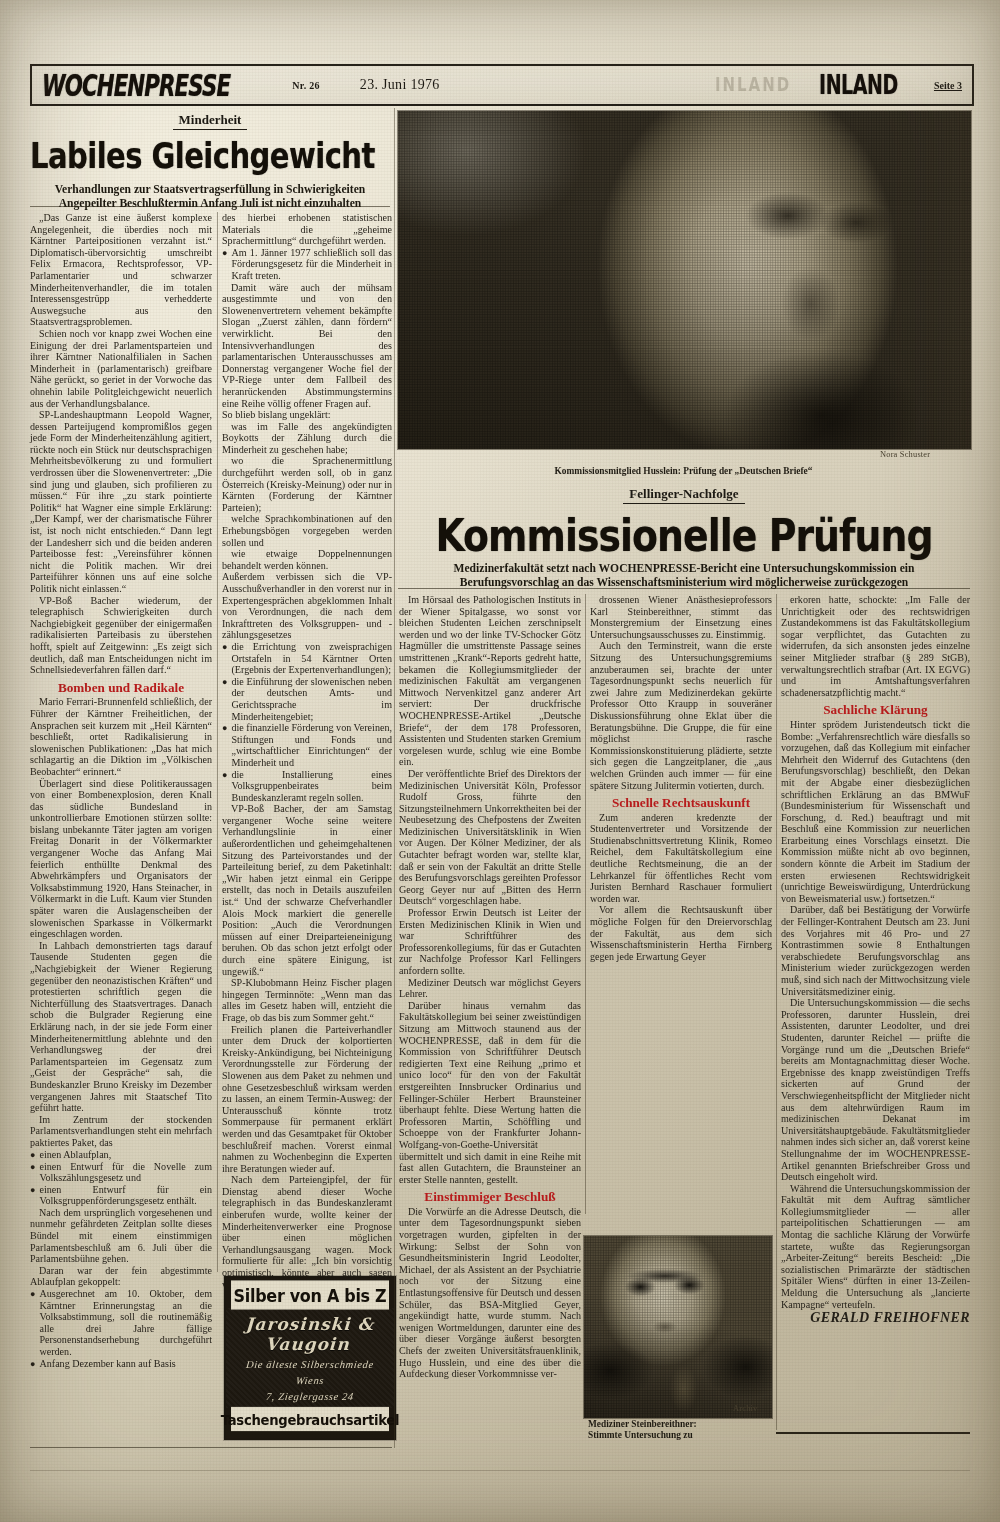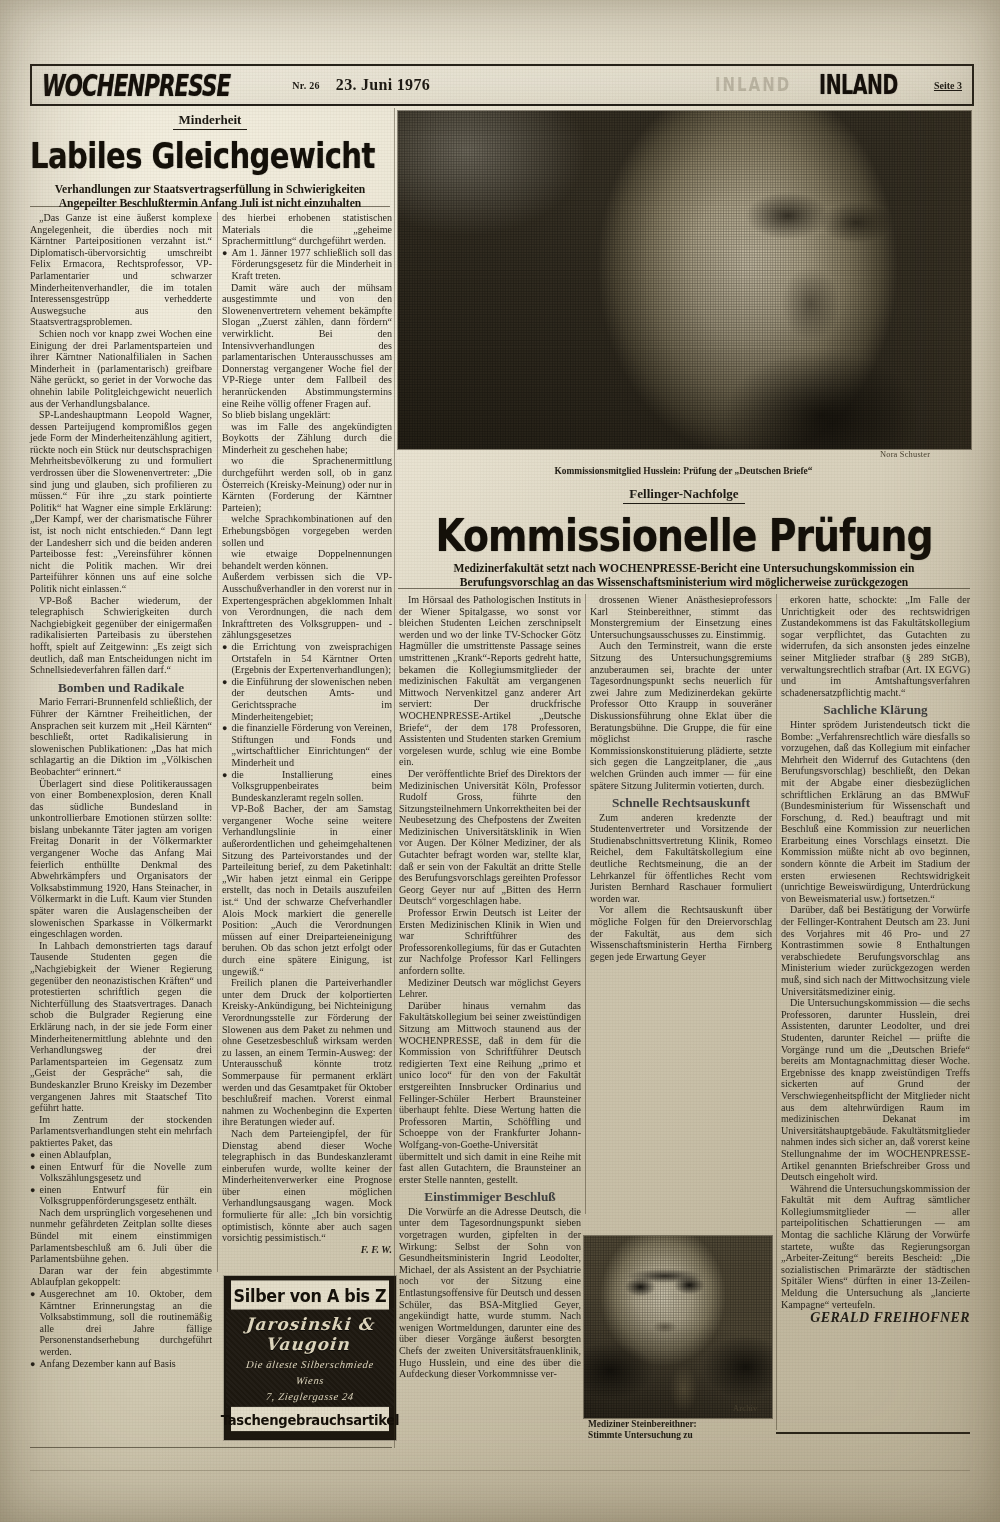--- a/index.html
+++ b/index.html
@@ -43,21 +43,21 @@
   .logo{
     font-family:"DejaVu Sans", sans-serif;
     font-weight:700;font-style:italic;
     font-size:23px;letter-spacing:-1px;
     transform:scaleY(1.32) scaleX(.93);
     transform-origin:left center;
     margin-left:10px;color:#140f0a;
     text-shadow:0 0 1px rgba(0,0,0,.7);
   }
   .mh-nr{font-size:10px;font-weight:700;margin-left:48px;letter-spacing:.3px;}
-  .mh-date{font-size:16px;font-weight:700;margin-left:16px;letter-spacing:.3px;}
+  .mh-date{font-size:14px;font-weight:400;margin-left:40px;letter-spacing:.3px;}
   .mh-spacer{flex:1;}
   .mh-ghost{
     font-family:"DejaVu Sans", sans-serif;font-weight:700;font-size:15px;
     color:rgba(60,50,34,.22);letter-spacing:2px;margin-right:26px;
     transform:scaleY(1.25);
   }
   .mh-inland{
     font-family:"DejaVu Sans", sans-serif;font-weight:700;font-size:20px;
     transform:scaleY(1.34) scaleX(.95);color:#140f0a;letter-spacing:-.5px;
     text-shadow:0 0 1px rgba(0,0,0,.6);
@@ -96,21 +96,21 @@
     transform:scaleY(1.14) scaleX(.97);transform-origin:center top;
     letter-spacing:-1px;color:#141009;text-align:center;
     text-shadow:0 0 1px rgba(0,0,0,.55);
   }
   .deck{
     font-weight:700;font-size:11.6px;line-height:13.6px;text-align:center;
     color:#1c180f;
   }
   .subhead{
     font-weight:700;font-size:13.2px;text-align:center;margin:6px 0 3px 0;
-    color:#404040;
+    color:#b91c1c;
   }
   .bl{display:flex;gap:4px;margin:0;}
   .bl .dot{flex:0 0 auto;font-size:9px;line-height:12px;}
   .bl .bt{flex:1;text-align:justify;-webkit-hyphens:auto;hyphens:auto;}
 
   
   .photo{position:absolute;overflow:hidden;border:1px solid rgba(40,34,22,.5);}
   .photo .ht{position:absolute;inset:0;}
   .htdots{
     position:absolute;inset:0;mix-blend-mode:multiply;opacity:.5;
@@ -250,20 +250,21 @@
       </div>
     <div class="bl">
         <span class="dot">●</span>
         <span class="bt">die finanzielle Förderung von Vereinen, Stiftungen und Fonds und „wirtschaftlicher Einrichtungen“ der Minderheit und</span>
       </div>
     <div class="bl">
         <span class="dot">●</span>
         <span class="bt">die Installierung eines Volksgruppenbeirates beim Bundeskanzleramt regeln sollen.</span>
       </div>
     <p>VP-Boß Bacher, der am Samstag vergangener Woche seine weitere Verhandlungslinie in einer außerordentlichen und geheimgehaltenen Sitzung des Parteivorstandes und der Parteileitung berief, zu dem Paketinhalt: „Wir haben jetzt einmal ein Gerippe erstellt, das noch in Details auszufeilen ist.“ Und der schwarze Chefverhandler Alois Mock markiert die generelle Position: „Auch die Verordnungen müssen auf einer Dreiparteieneinigung beruhen. Ob das schon jetzt erfolgt oder durch eine spätere Einigung, ist ungewiß.“</p>
+    <p>SP-Klubobmann Heinz Fischer plagen hingegen Terminnöte: „Wenn man das alles im Gesetz haben will, entzieht die Frage, ob das bis zum Sommer geht.“</p>
     <p>Freilich planen die Parteiverhandler unter dem Druck der kolportierten Kreisky-Ankündigung, bei Nichteinigung Verordnungsstelle zur Förderung der Slowenen aus dem Paket zu nehmen und ohne Gesetzesbeschluß wirksam werden zu lassen, an einem Termin-Ausweg: der Unterausschuß könnte trotz Sommerpause für permanent erklärt werden und das Gesamtpaket für Oktober beschlußreif machen. Vorerst einmal nahmen zu Wochenbeginn die Experten ihre Beratungen wieder auf.</p>
     <p>Nach dem Parteiengipfel, der für Dienstag abend dieser Woche telegraphisch in das Bundeskanzleramt einberufen wurde, wollte keiner der Minderheitenverwerker eine Prognose über einen möglichen Verhandlungsausgang wagen. Mock formulierte für alle: „Ich bin vorsichtig optimistisch, könnte aber auch sagen vorsichtig pessimistisch.“</p>
     <div class="ffw">F. F. W.</div>
   </div>
 
   <div class="ad">
     <div class="ad-top">Silber von A bis Z</div>
     <div class="ad-mid">
       <div class="ad-brand">Jarosinski &amp; Vaugoin</div>
       <div class="ad-line2">Die älteste Silberschmiede</div>

